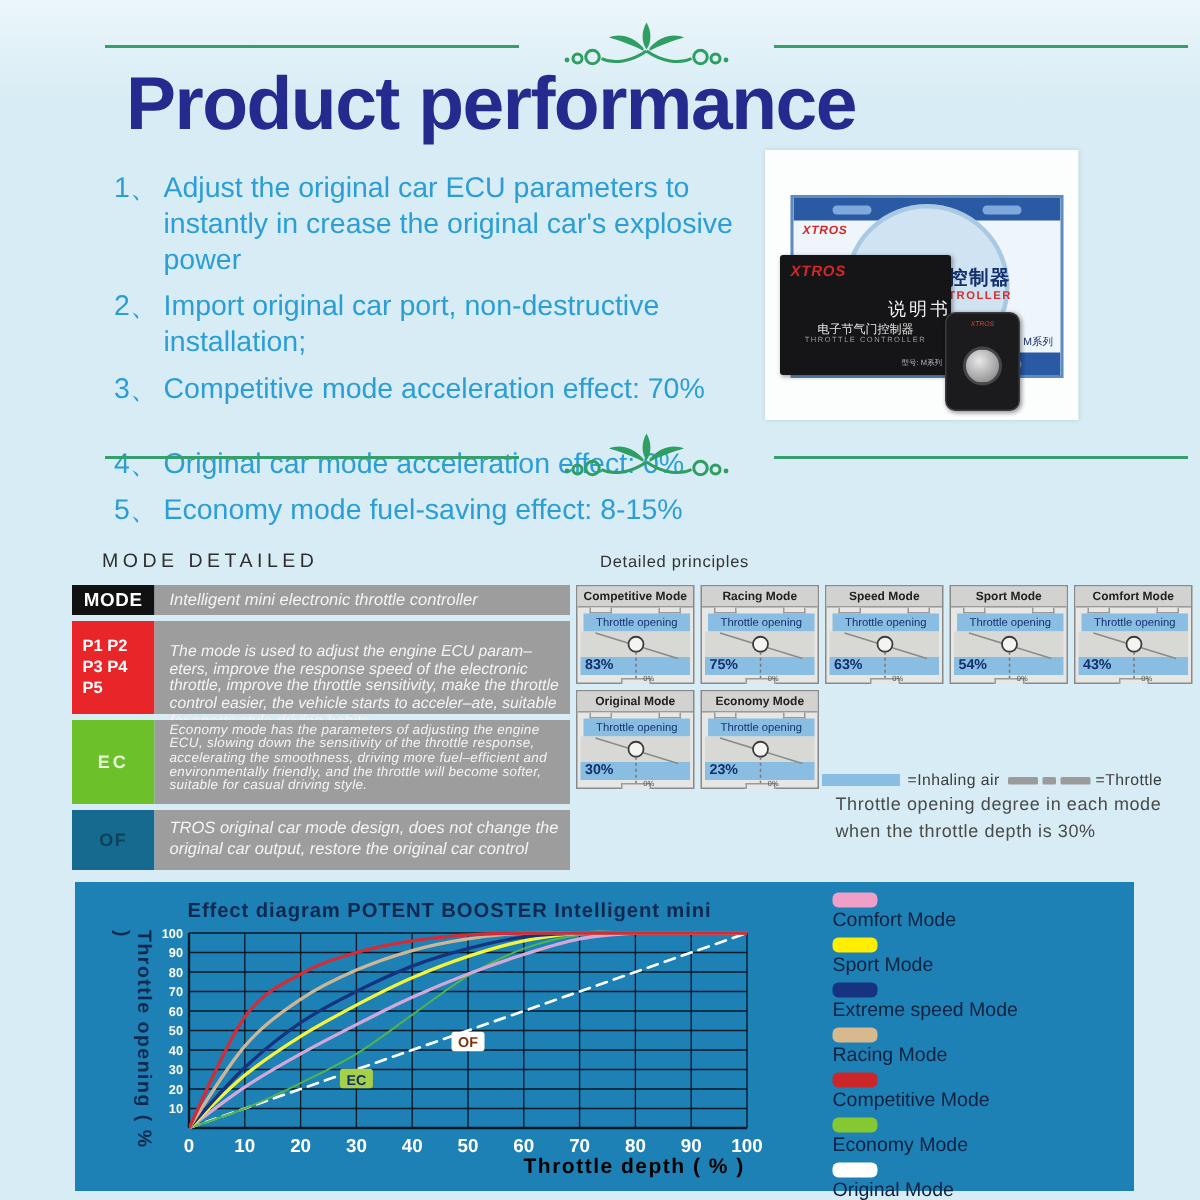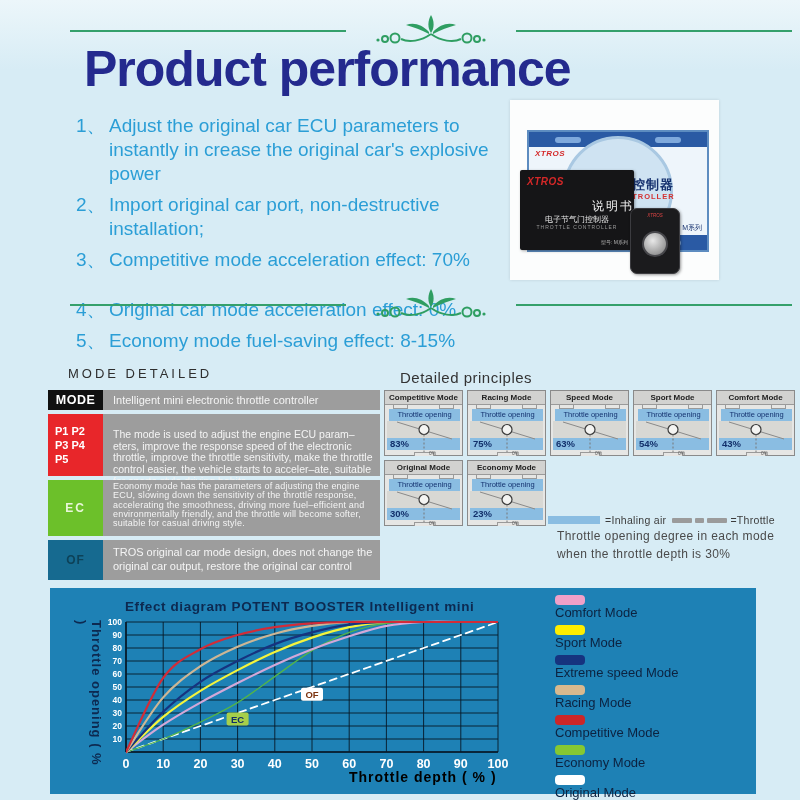--- a/index.html
+++ b/index.html
@@ -60,28 +60,28 @@
   #device{position:absolute;left:120px;top:108px;width:48px;height:64px;background:#1b1b1d;
         border-radius:7px;border:1px solid #3c3c40;box-shadow:1px 1px 3px rgba(0,0,0,.4);}
   #device-brand{position:absolute;left:0;right:0;top:4px;text-align:center;color:#d44;font-size:4.5px;font-style:italic;}
   #device-button{position:absolute;left:50%;top:54%;transform:translate(-50%,-50%);
         width:22px;height:22px;border-radius:50%;
         background:radial-gradient(circle at 40% 35%,#e8e8e8,#9a9a9a 70%,#6a6a6a);
         border:2px solid #47474b;}
 
   
   #mode-heading{position:absolute;left:68px;top:366px;font-size:13px;letter-spacing:3px;color:#2e2e2e;}
-  #principles-heading{position:absolute;left:400px;top:369px;font-size:15px;color:#333;letter-spacing:.5px;}
+  #principles-heading{position:absolute;left:400px;top:369px;font-size:11px;color:#333;letter-spacing:.5px;}
 
   
   #mode-table{position:absolute;left:48px;top:390px;width:332px;}
   .trow{display:flex;margin-bottom:4px;}
   .tlabel{flex:0 0 55px;width:55px;color:#fff;display:flex;align-items:center;justify-content:center;
         font-weight:bold;white-space:pre-line;box-sizing:border-box;}
-  .ttext{flex:1;background:#9d9d9d;color:#f4f4f4;box-sizing:border-box;}
+  .ttext{flex:1;background:#9d9d9d;color:#f4f4f4;box-sizing:border-box;font-style:italic;}
   .r0{height:20px;}
   .r0 .tlabel{font-size:12.5px;letter-spacing:.5px;}
   .r0 .ttext{font-size:11px;line-height:20px;padding-left:10px;}
   .r1{height:62px;}
   .r1 .tlabel{font-size:11px;line-height:14px;justify-content:flex-start;padding-left:7px;}
   .r1 .ttext{font-size:10.5px;line-height:11.7px;padding:15px 4px 0 10px;}
   .r2{height:56px;}
   .r2 .tlabel{font-size:12px;letter-spacing:2px;}
   .r2 .ttext{font-size:9px;line-height:9.3px;padding:2px 2px 0 10px;letter-spacing:.2px;}
   .r3{height:40px;}

